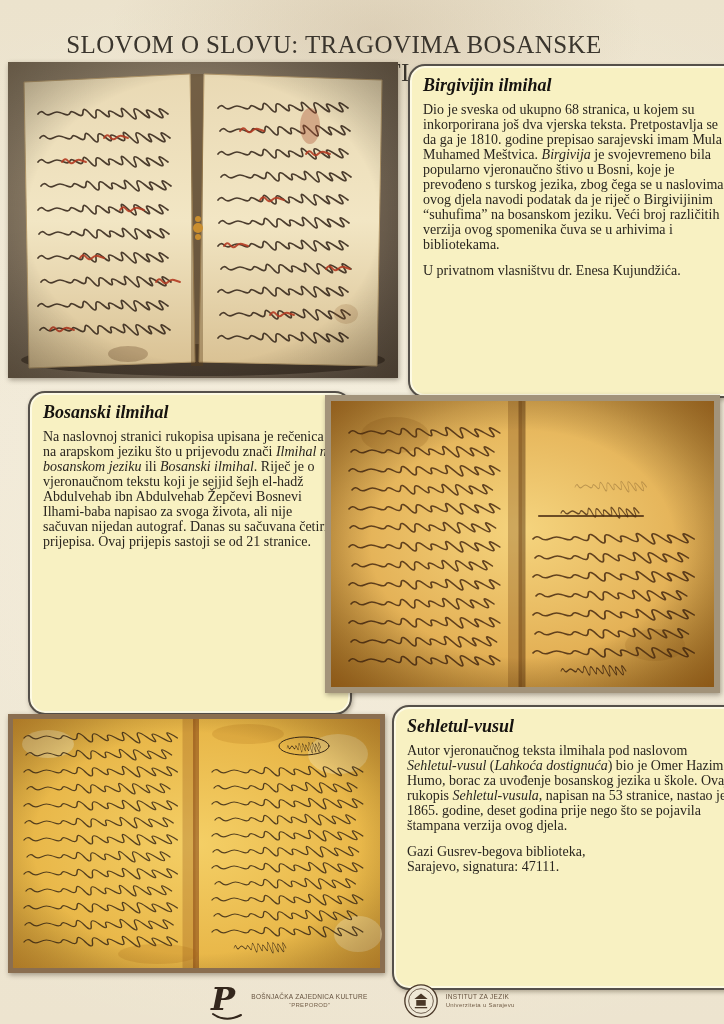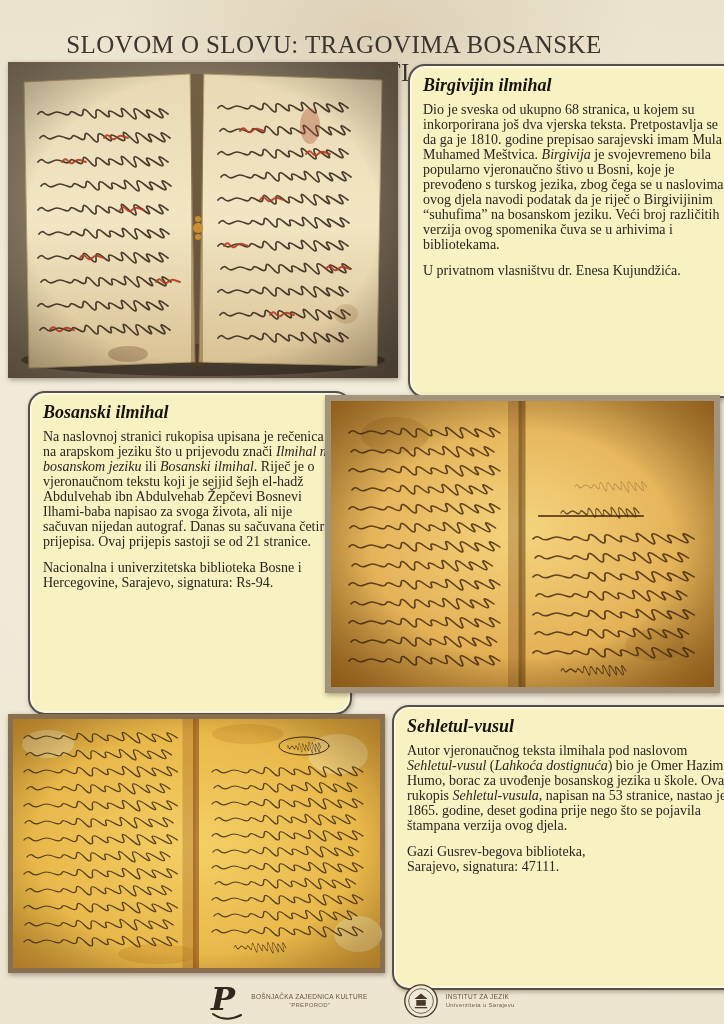--- a/index.html
+++ b/index.html
@@ -143,21 +143,20 @@
 
   <section class="panel" style="left:408px;top:64px;width:306px;height:312px;">
     <h2>Birgivijin ilmihal</h2>
     <p class="para"><span>Dio je sveska od ukupno 68 stranica, u kojem su inkorporirana još dva vjerska teksta. Pretpostavlja se da ga je 1810. godine prepisao sarajevski imam Mula Muhamed Meštvica. </span><em>Birgivija</em><span> je svojevremeno bila popularno vjeronaučno štivo u Bosni, koje je prevođeno s turskog jezika, zbog čega se u naslovima ovog djela navodi podatak da je riječ o Birgivijinim “suhufima” na bosanskom jeziku. Veći broj različitih verzija ovog spomenika čuva se u arhivima i bibliotekama.</span></p>
     <p class="para">U privatnom vlasništvu dr. Enesa Kujundžića.</p>
   </section>
 
   <section class="panel" style="left:28px;top:391px;width:294px;height:302px;">
     <h2>Bosanski ilmihal</h2>
     <p class="para"><span>Na naslovnoj stranici rukopisa upisana je rečenica na arapskom jeziku što u prijevodu znači </span><em>Ilmihal na bosanskom jeziku</em><span> ili </span><em>Bosanski ilmihal</em><span>. Riječ je o vjeronaučnom tekstu koji je sejjid šejh el-hadž Abdulvehab ibn Abdulvehab Žepčevi Bosnevi Ilhami-baba napisao za svoga života, ali nije sačuvan nijedan autograf. Danas su sačuvana četiri prijepisa. Ovaj prijepis sastoji se od 21 stranice.</span></p>
-    <p class="para">Nacionalna i univerzitetska biblioteka Bosne i Hercegovine, Sarajevo, signatura: Rs-94.</p>
   </section>
 
   <div class="photo" style="left:325px;top:395px;width:395px;height:298px;">
     <svg width="395" height="298" viewBox="0 0 395 298">
       <defs>
         <radialGradient id="b-pg" cx=".5" cy=".45" r=".75">
           <stop offset="0" stop-color="#f5d47e"></stop>
             <stop offset=".6" stop-color="#e3b055"></stop>
             <stop offset="1" stop-color="#bc8026"></stop>
         </radialGradient>

